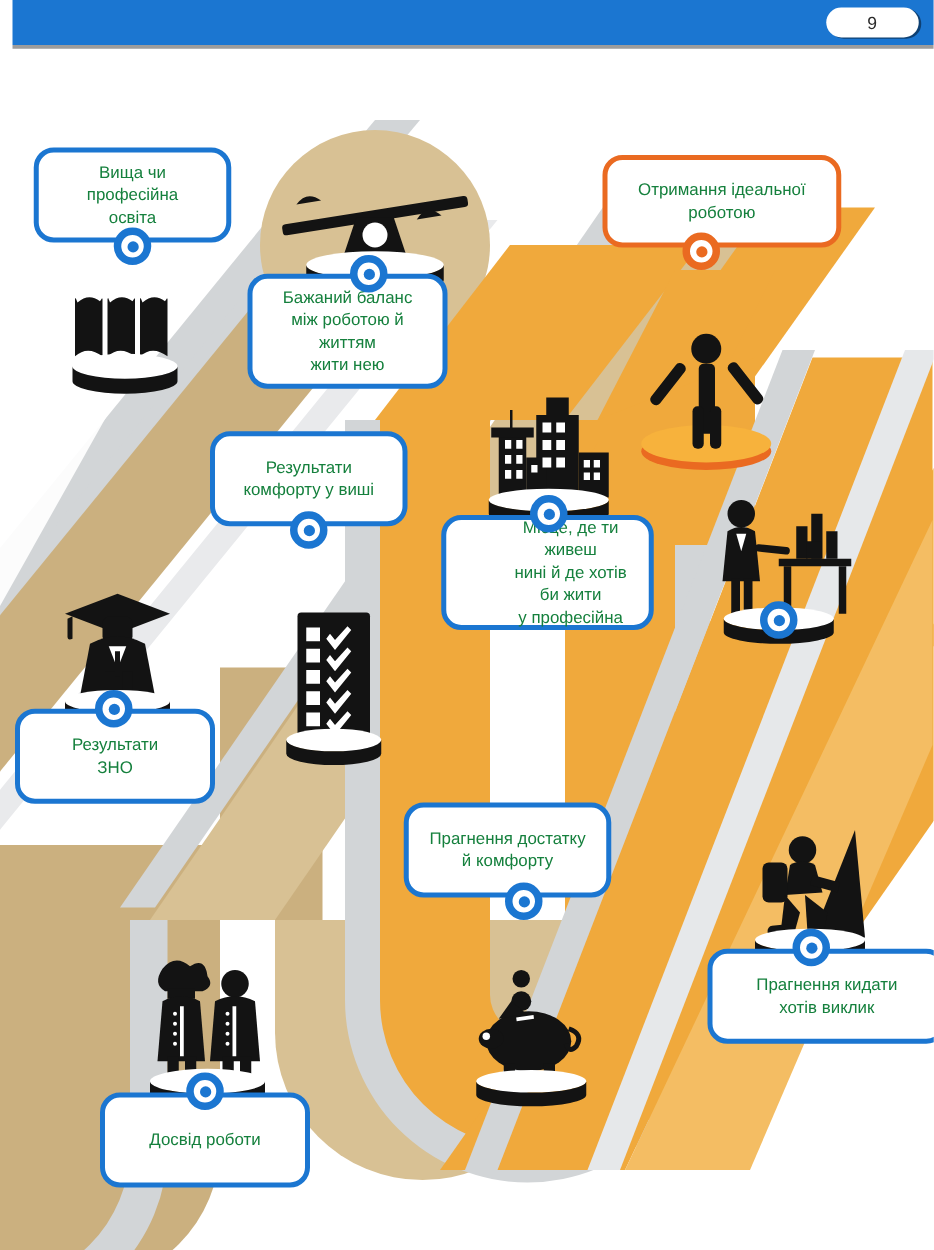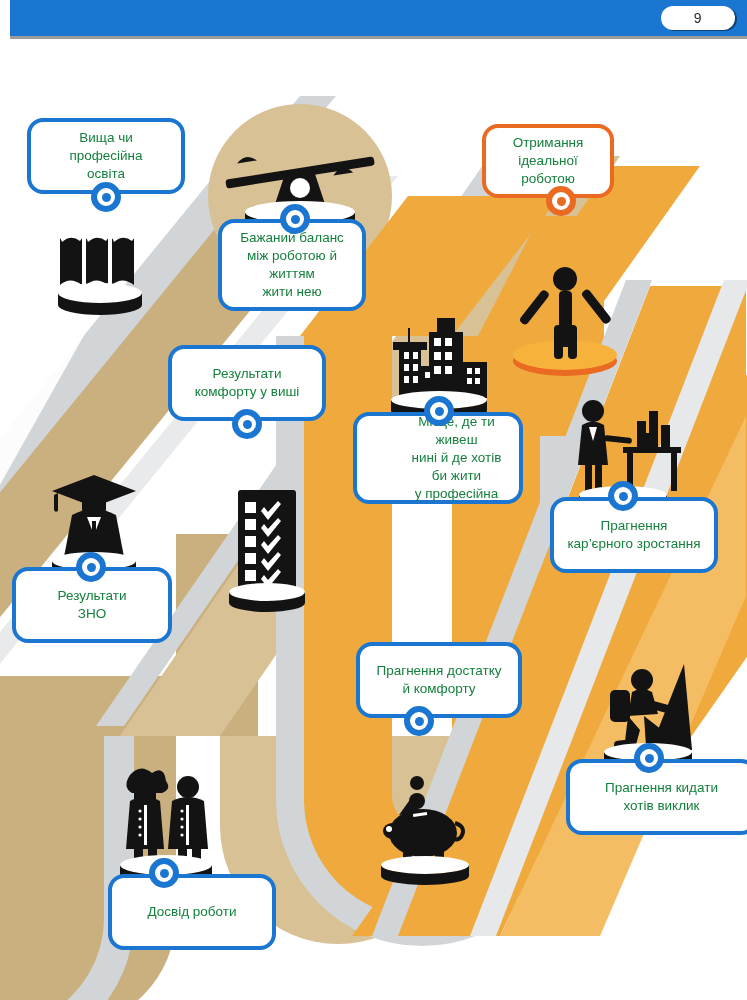--- a/index.html
+++ b/index.html
@@ -357,30 +357,30 @@
   </div>
 
   <div class="callout" style="left:27px; top:82px; width:158px; height:76px;">
     <div>
       <span>Вища чи професійна</span><br>
       <span>освіта</span>
     </div>
   </div>
   <div class="dot" style="left:91px; top:146px;"></div>
 
-  <div class="callout" style="left:218px; top:183px; width:148px; height:92px;">
+  <div class="callout" style="left:198px; top:183px; width:160px; height:92px;">
     <div>
       <span>Бажаний баланс</span><br>
       <span>між роботою й життям</span><br>
       <span>жити нею</span>
     </div>
   </div>
   <div class="dot" style="left:280px; top:168px;"></div>
 
-  <div class="callout goal" style="left:482px; top:88px; width:132px; height:74px;">
+  <div class="callout goal" style="left:482px; top:88px; width:191px; height:74px;">
     <div>
       <span>Отримання ідеальної</span><br>
       <span>роботою</span>
     </div>
   </div>
   <div class="dot goal" style="left:546px; top:150px;"></div>
 
   <div class="callout" style="left:168px; top:309px; width:158px; height:76px;">
     <div>
       <span>Результати</span><br>
@@ -391,52 +391,46 @@
 
   <div class="callout" style="left:353px; top:376px; width:170px; height:92px;padding-left:47px;">
     <div>
       <span>Місце, де ти живеш</span><br>
       <span>нині й де хотів би жити</span><br>
       <span>у професійна</span>
     </div>
   </div>
   <div class="dot" style="left:424px; top:360px;"></div>
 
-  <div class="callout" style="left:550px; top:461px; width:168px; height:76px;">
-    <div>
-      <span>Прагнення</span><br>
-      <span>кар’єрного зростання</span>
-    </div>
-  </div>
   <div class="dot" style="left:608px; top:445px;"></div>
 
   <div class="callout" style="left:12px; top:531px; width:160px; height:76px;">
     <div>
       <span>Результати</span><br>
       <span>ЗНО</span>
     </div>
   </div>
   <div class="dot" style="left:76px; top:516px;"></div>
 
-  <div class="callout" style="left:356px; top:606px; width:166px; height:76px;">
+  <div class="callout" style="left:323px; top:606px; width:166px; height:76px;">
     <div>
       <span>Прагнення достатку</span><br>
       <span>й комфорту</span>
     </div>
   </div>
   <div class="dot" style="left:404px; top:670px;"></div>
 
   <div class="callout" style="left:566px; top:723px; width:191px; height:76px;">
     <div>
       <span>Прагнення кидати</span><br>
       <span>хотів виклик</span>
     </div>
   </div>
   <div class="dot" style="left:634px; top:707px;"></div>
 
-  <div class="callout" style="left:80px; top:838px; width:168px; height:76px;margin-left:28px;">
+  <div class="callout" style="left:80px; top:838px; width:168px; height:76px;">
     <div>
       <span>Досвід роботи</span>
     </div>
   </div>
   <div class="dot" style="left:149px; top:822px;"></div>
 
 </div>
 
 </body></html>

